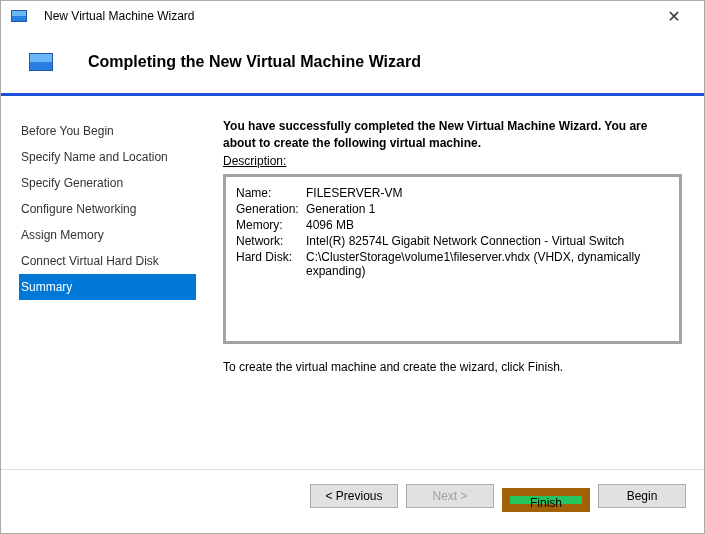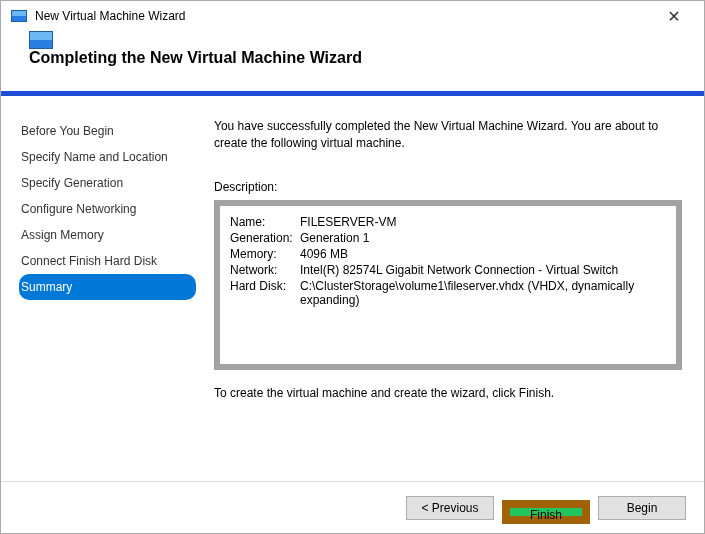--- a/index.html
+++ b/index.html
@@ -1,42 +1,42 @@
 <!DOCTYPE html>
 <html><head>
   <meta charset="utf-8">
   <style>
-    * { box-sizing: border-box; margin: 0; padding: 0; font-family: "Segoe UI", Tahoma, sans-serif; }
+    * { box-sizing: border-box; margin: 0; padding: 0; font-family: "Segoe UI", Tahoma, sans-serif; gap: 9px; }
     body { width: 705px; height: 534px; background: #fff; border: 1px solid #aaa; position: relative; font-size: 12px; }
 
     .titlebar { height: 30px; display: flex; align-items: center; padding: 0 10px; }
     .titlebar .app-icon { width: 16px; height: 12px; background: linear-gradient(to bottom, #6cb7f5 50%, #2a7de1 50%); border: 1px solid #1a5ca8; margin-right: 8px; display: inline-block; }
     .titlebar .title { flex: 1; }
     .titlebar .close { width: 40px; text-align: center; font-size: 16px; color: #333; cursor: pointer; }
 
-    .header { height: 65px; display: flex; align-items: flex-start; padding: 0 28px; border-bottom: 5px solid #1d4ed8; flex-direction: column; }
+    .header { height: 65px; display: flex; align-items: center; padding: 0 28px; border-bottom: 3px solid #1d4ed8; }
     .header .big-icon { width: 24px; height: 18px; background: linear-gradient(to bottom, #6cb7f5 50%, #2a7de1 50%); border: 1px solid #1a5ca8; margin-right: 26px; display: inline-block; }
     .header h1 { font-size: 16px; font-weight: 600; color: #000; }
 
     .body { display: flex; height: 385px; justify-content: space-between; }
     .sidebar { width: 195px; padding: 22px 0 0 18px; }
     .sidebar-item { padding: 4px 8px 4px 2px; cursor: pointer; color: #333; line-height: 1.5; }
-    .sidebar-item.active { background: #0078d7; color: #fff; border-radius: 10px; }
+    .sidebar-item.active { background: #0078d7; color: #fff; }
 
     .content { flex: 1; padding: 22px 22px 0 18px; }
-    .intro { margin-bottom: 28px; line-height: 1.4; }
-    .desc-label { margin-bottom: 6px; }
-    .descbox { border: 6px solid #a3a3a3; padding: 8px 10px; height: 170px; overflow: auto; }
+    .intro { margin-bottom: 2px; line-height: 1.4; font-weight: bold; }
+    .desc-label { margin-bottom: 6px; text-decoration: underline; }
+    .descbox { border: 3px solid #a3a3a3; padding: 8px 10px; height: 170px; overflow: auto; }
     .descbox table { border-collapse: collapse; }
     .descbox td { padding: 1px 4px 1px 0; vertical-align: top; white-space: nowrap; }
     .descbox td:first-child { width: 70px; }
     .descbox td:last-child { white-space: normal; }
     .footnote { margin-top: 16px; }
 
-    .footer { position: absolute; bottom: 0; left: 0; right: 0; height: 52px; border-top: 1px solid #ddd; display: flex; justify-content: flex-end; align-items: center; padding-right: 18px; gap: 8px; }
+    .footer { position: absolute; bottom: 12px; left: 0; right: 0; height: 52px; border-top: 1px solid #ddd; display: flex; justify-content: flex-end; align-items: center; padding-right: 18px; gap: 8px; }
     .btn { width: 88px; height: 24px; background: #e1e1e1; border: 1px solid #adadad; font-size: 12px; cursor: pointer; }
     .btn.disabled { color: #a0a0a0; cursor: default; }
     .btn.primary { border: 8px solid #a16207; background: #22c55e; margin-top: 9px; }
   </style>
 </head>
 <body>
 
 <div class="titlebar">
   <span class="app-icon"></span>
   <span class="title">New Virtual Machine Wizard</span>
@@ -48,21 +48,21 @@
   <h1>Completing the New Virtual Machine Wizard</h1>
 </div>
 
 <div class="body">
   <div class="sidebar">
     <div class="sidebar-item">Before You Begin</div>
     <div class="sidebar-item">Specify Name and Location</div>
     <div class="sidebar-item">Specify Generation</div>
     <div class="sidebar-item">Configure Networking</div>
     <div class="sidebar-item">Assign Memory</div>
-    <div class="sidebar-item">Connect Finish Hard Disk</div>
+    <div class="sidebar-item">Connect Virtual Hard Disk</div>
     <div class="sidebar-item active">Summary</div>
   </div>
 
   <div class="content">
     <div class="intro">You have successfully completed the New Virtual Machine Wizard. You are about to create the following virtual machine.</div>
     <div class="desc-label">Description:</div>
     <div class="descbox">
       <table>
         <tbody>
             <tr>
@@ -87,15 +87,16 @@
             </tr>
       </tbody>
         </table>
     </div>
     <div class="footnote">To create the virtual machine and create the wizard, click Finish.</div>
   </div>
 </div>
 
 <div class="footer">
   <button class="btn">&lt; Previous</button>
+  <button class="btn disabled">Next &gt;</button>
   <button class="btn primary">Finish</button>
   <button class="btn">Begin</button>
 </div>
 
 </body></html>

